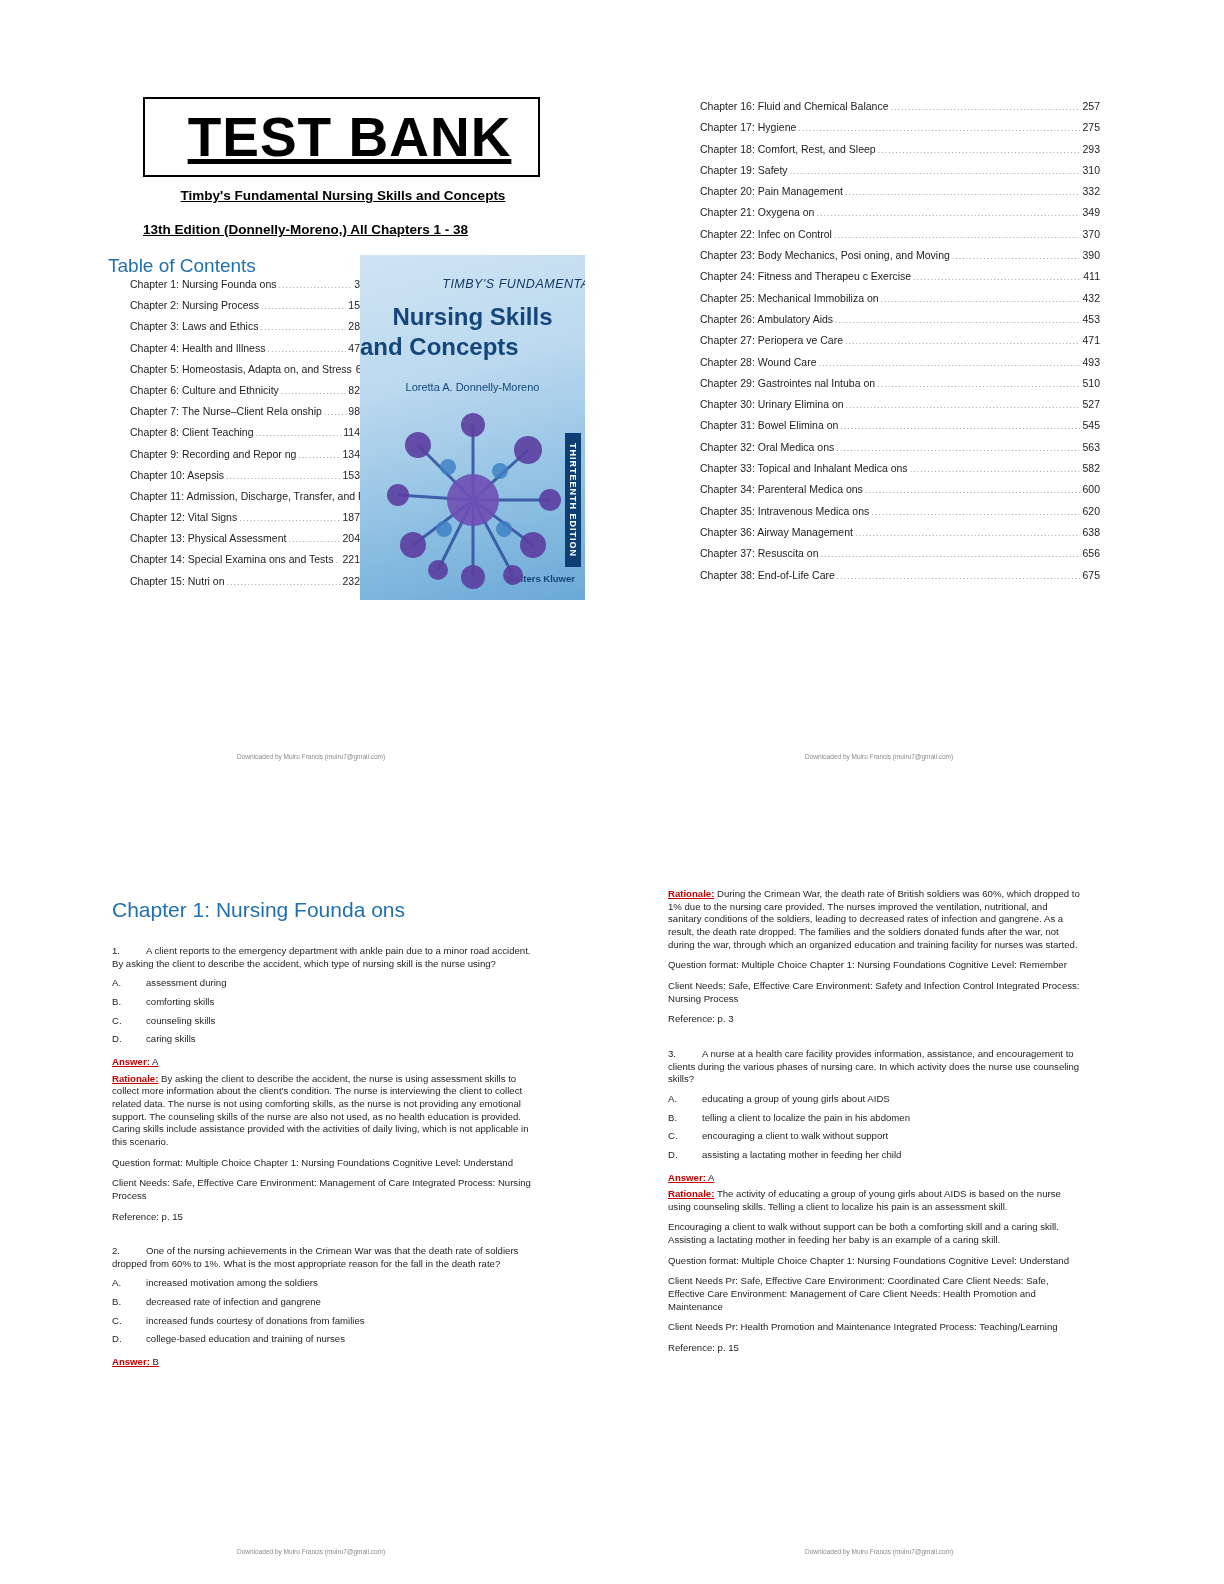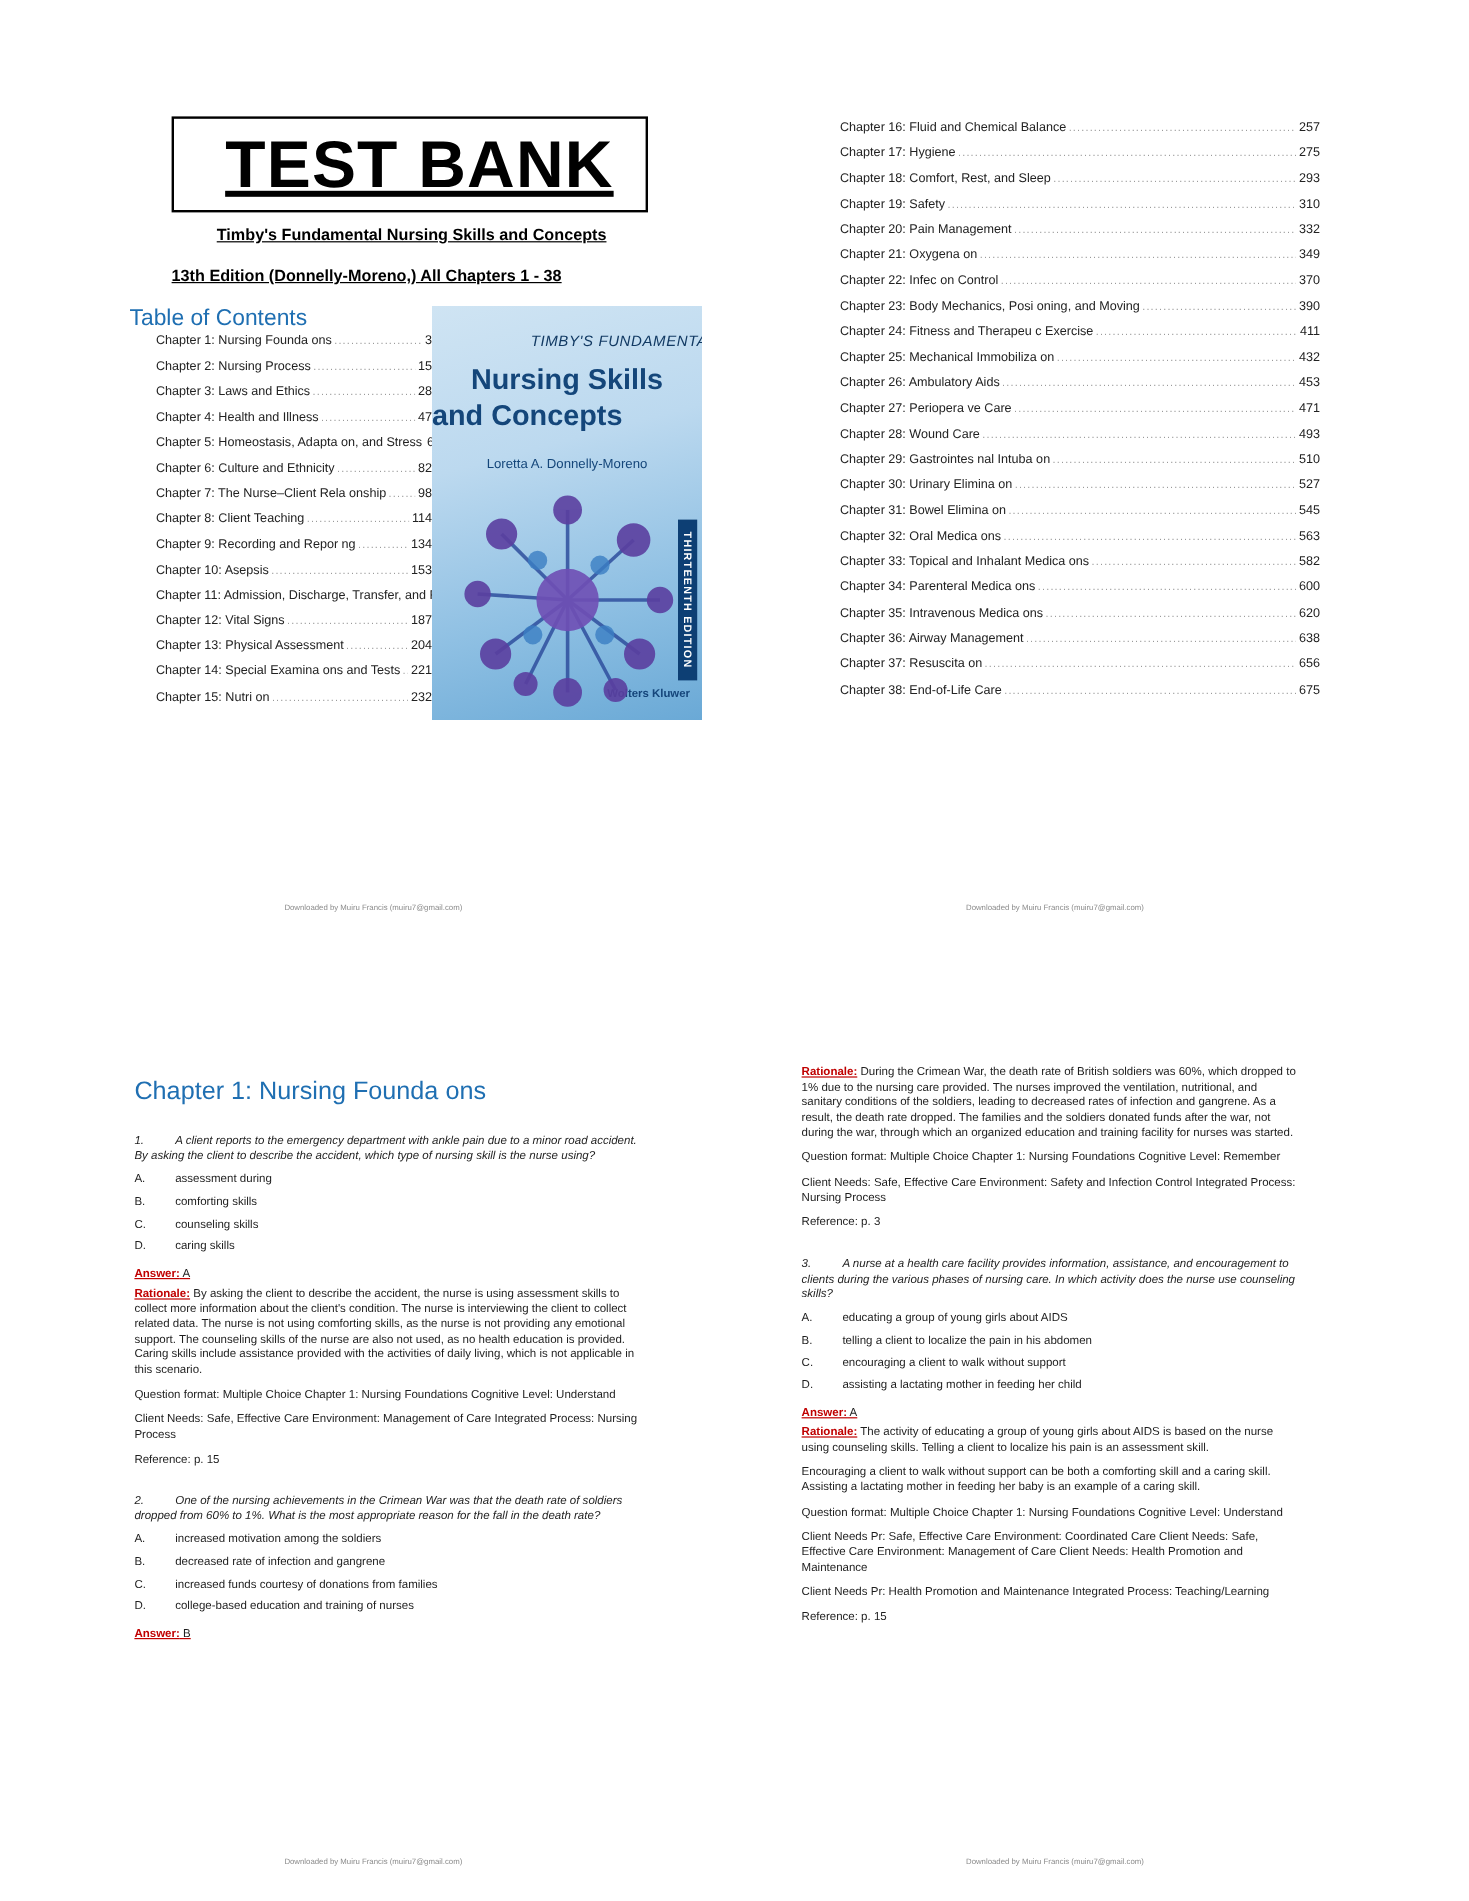--- a/index.html
+++ b/index.html
@@ -44,21 +44,21 @@
   #dl-bot-right{left:805px;top:1548px;}
 
   
   #bottom-spread{left:0;top:850px;width:1224px;height:734px;}
   #chapter-heading{position:absolute;left:112px;top:48px;font-size:21px;color:#1f6fb2;}
 
   .col{position:absolute;font-size:9.6px;line-height:1.32;color:#1e1e1e;}
   #col-left{left:112px;top:95px;width:420px;}
   #col-right{left:668px;top:38px;width:412px;}
 
-  .q{margin-bottom:7px;font-style:italic;}
+  .q{margin-bottom:7px;}
   .q .qnum{display:inline-block;width:34px;}
   .q .qtext{display:inline;}
   .opt{margin:0 0 6px 0;display:flex;}
   .opt .ol{flex:0 0 34px;}
   .opt .ot{flex:1 1 auto;}
   .ans{color:#c00000;font-weight:bold;text-decoration:underline;margin:10px 0 4px 0;}
   .ans .av{color:#1e1e1e;font-weight:normal;text-decoration:none;}
   .rat{margin:0 0 8px 0;}
   .rat .rl{color:#c00000;font-weight:bold;text-decoration:underline;}
   .meta{margin:0 0 8px 0;}

